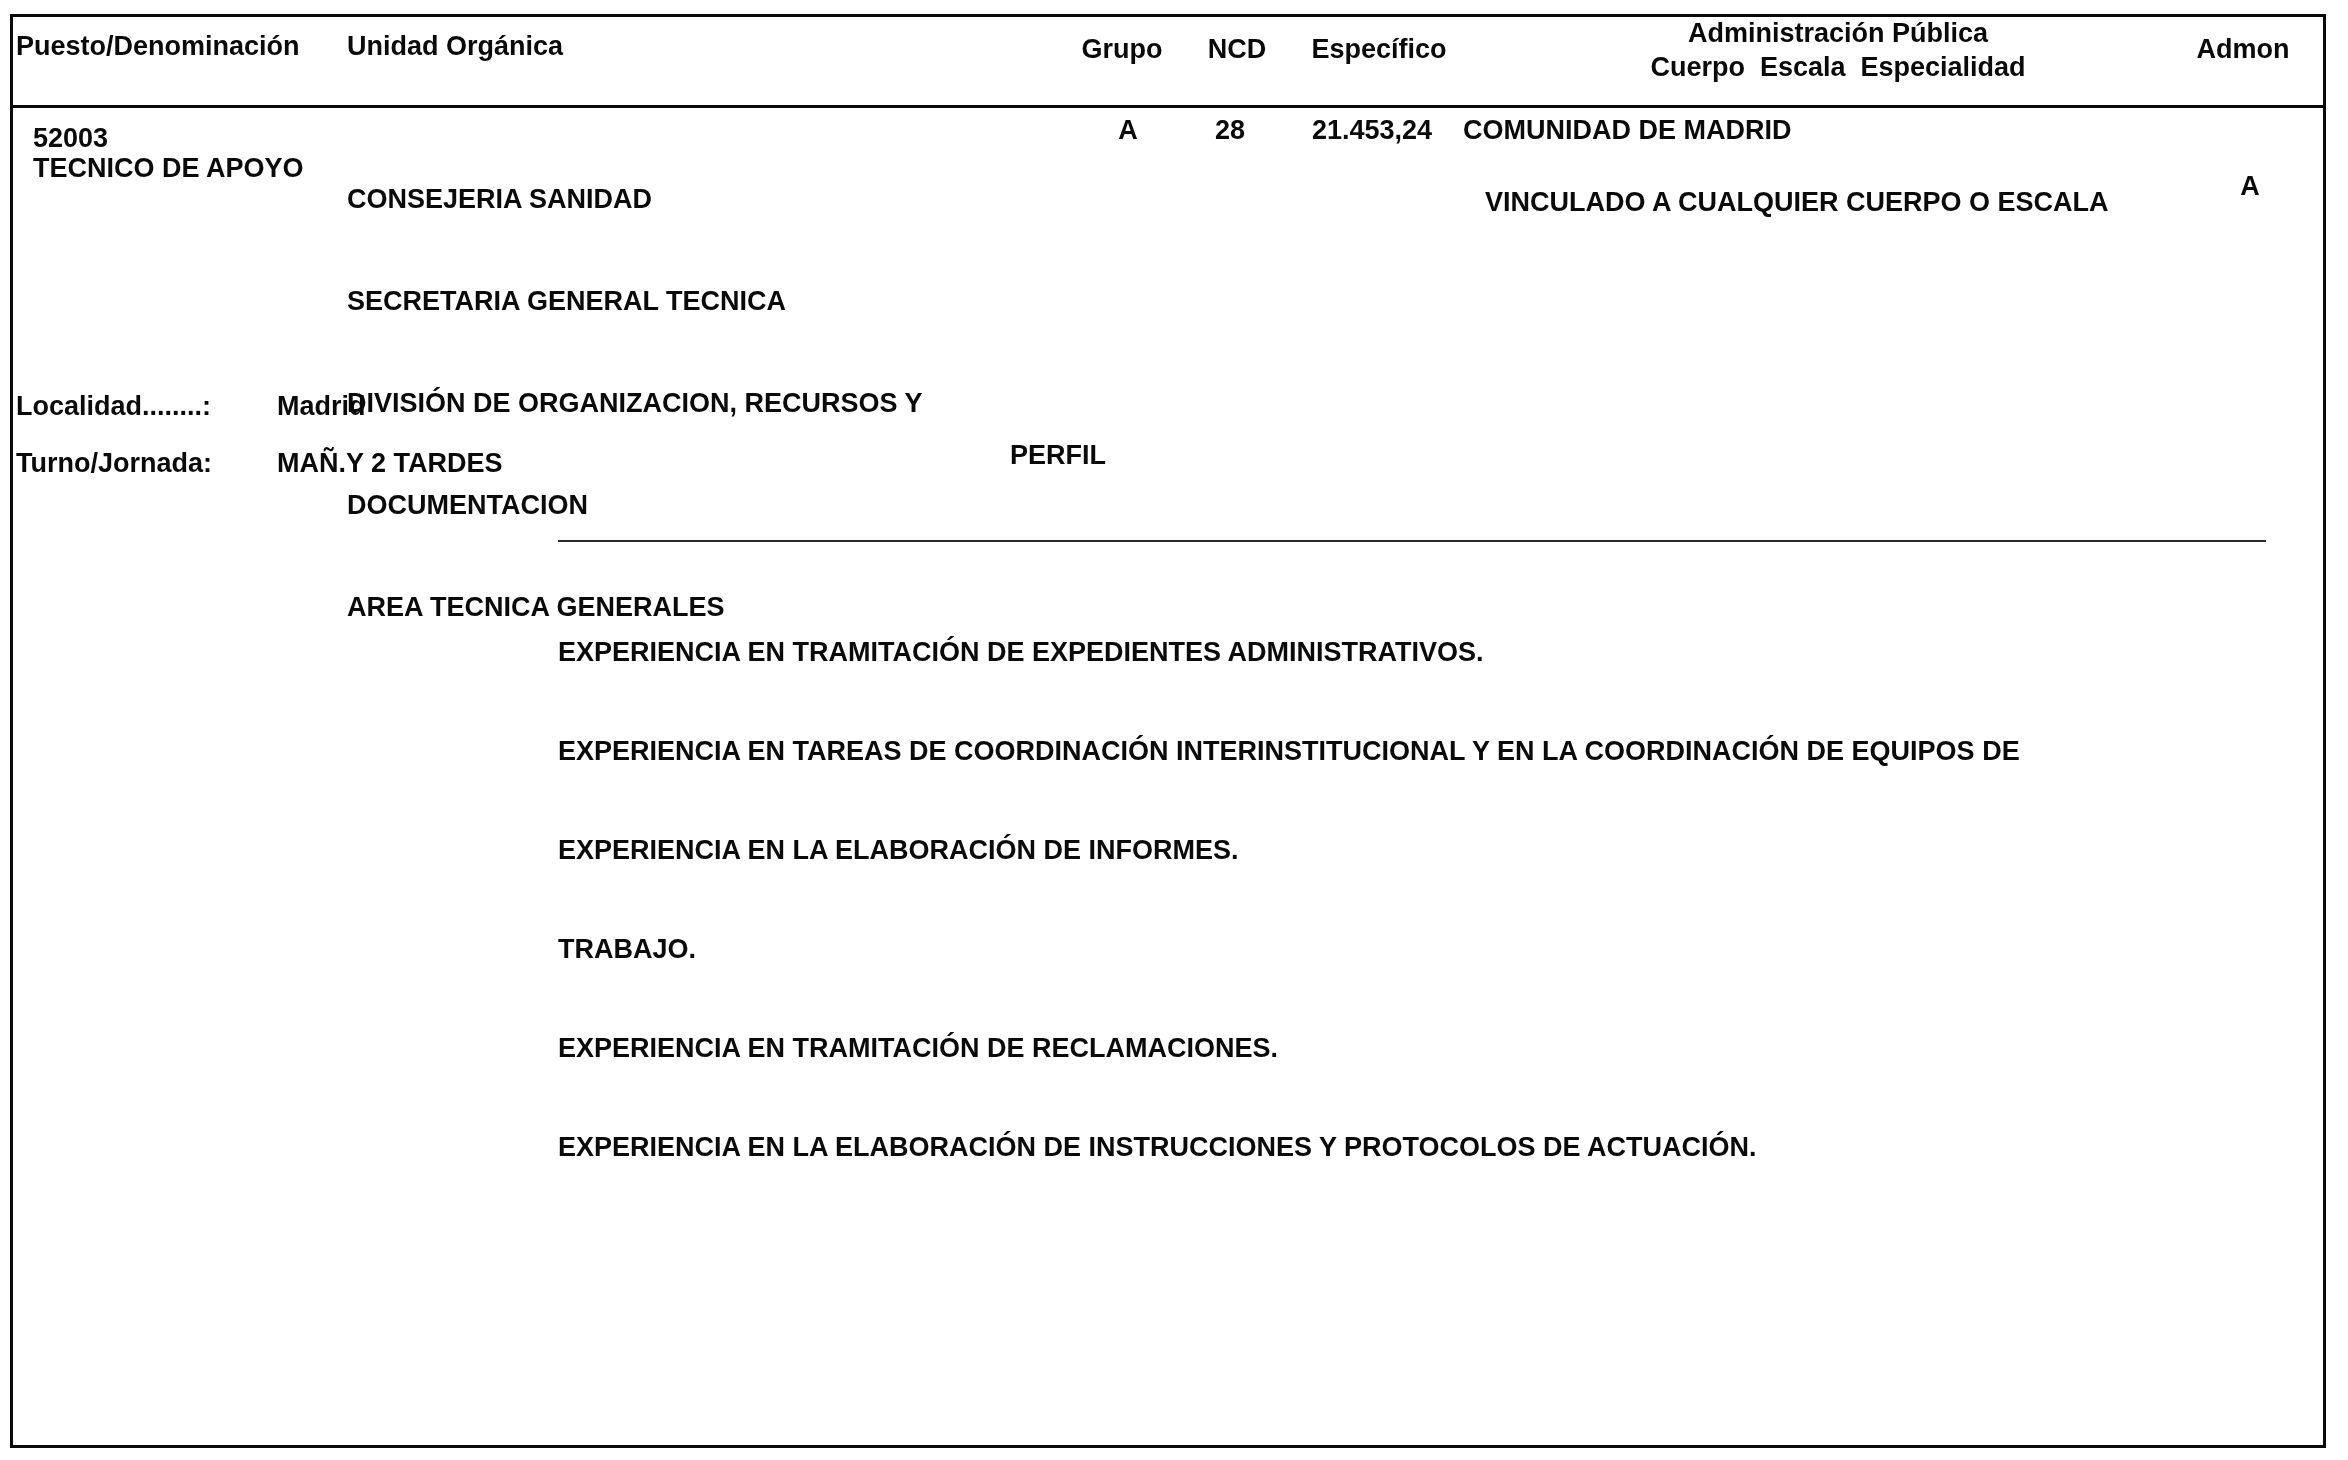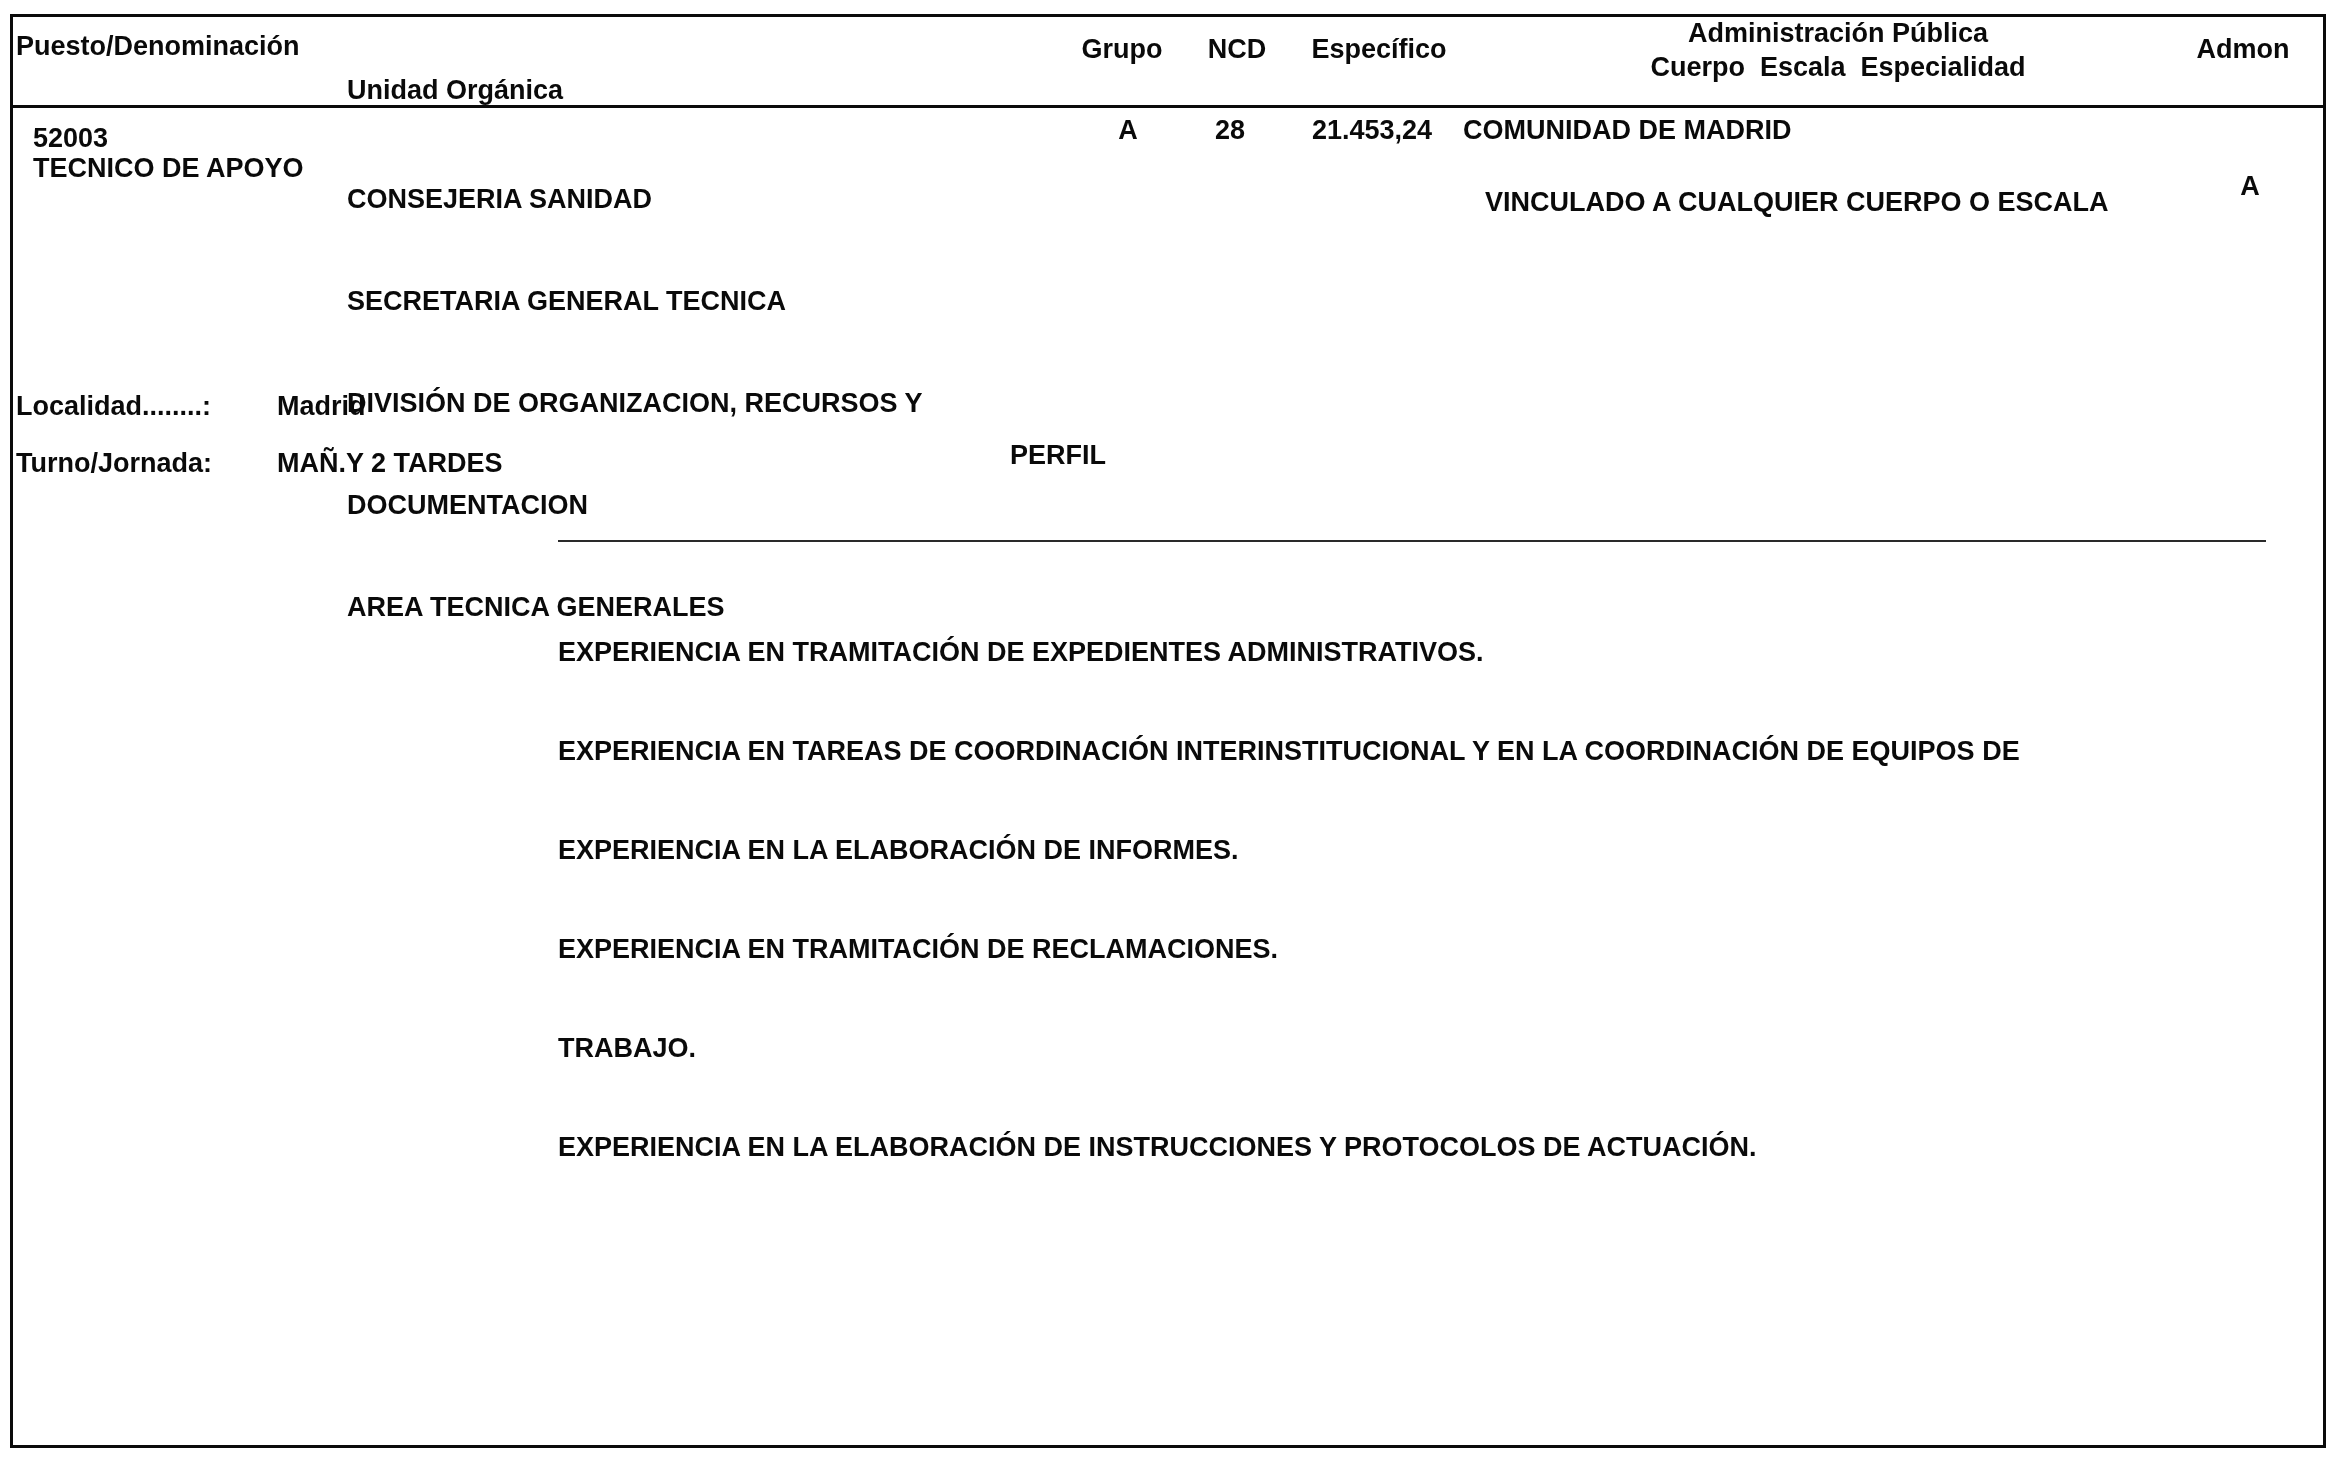--- a/index.html
+++ b/index.html
@@ -48,21 +48,21 @@
 </head>
 <body>
 
 <div class="sheet">
 
   <div class="frame"></div>
   <div class="hdr-sep"></div>
 
   <div class="t" style="left:16px; top:30px;">Puesto/Denominación</div>
 
-  <div class="t" style="left:347px; top:30px;margin-top:44px;">Unidad Orgánica</div>
+  <div class="t" style="left:347px; top:30px;">Unidad Orgánica</div>
 
   <div class="t c" style="left:1122px; top:33px;">Grupo</div>
 
   <div class="t c" style="left:1237px; top:33px;">NCD</div>
 
   <div class="t c" style="left:1379px; top:33px;">Específico</div>
 
   <div class="t c" style="left:1838px; top:17px;">Administración Pública</div>
 
   <div class="t c" style="left:1838px; top:51px;">Cuerpo  Escala  Especialidad</div>
@@ -102,18 +102,18 @@
   <div class="t" style="left:277px; top:447px;">MAÑ.Y 2 TARDES</div>
 
   <div class="t c" style="left:1058px; top:439px;">PERFIL</div>
 
   <div class="perfil-rule"></div>
 
   <div class="t lines" style="left:558px; top:570px;">
     <div>EXPERIENCIA EN TRAMITACIÓN DE EXPEDIENTES ADMINISTRATIVOS.</div>
     <div>EXPERIENCIA EN TAREAS DE COORDINACIÓN INTERINSTITUCIONAL Y EN LA COORDINACIÓN DE EQUIPOS DE</div>
     <div>EXPERIENCIA EN LA ELABORACIÓN DE INFORMES.</div>
+    <div>TRABAJO.</div>
     <div>EXPERIENCIA EN TRAMITACIÓN DE RECLAMACIONES.</div>
-    <div>TRABAJO.</div>
     <div>EXPERIENCIA EN LA ELABORACIÓN DE INSTRUCCIONES Y PROTOCOLOS DE ACTUACIÓN.</div>
   </div>
 
 </div>
 
 </body></html>

